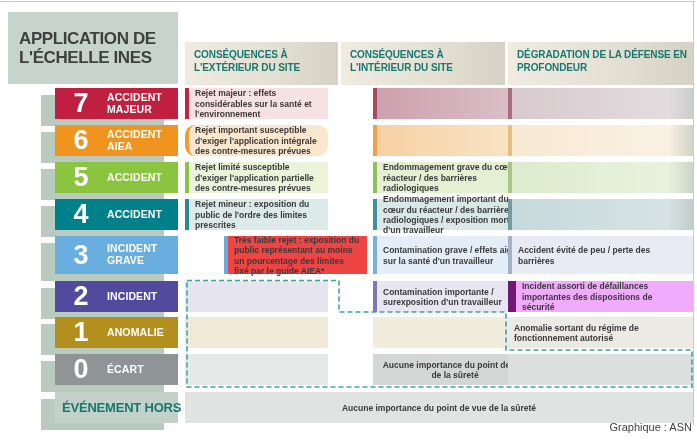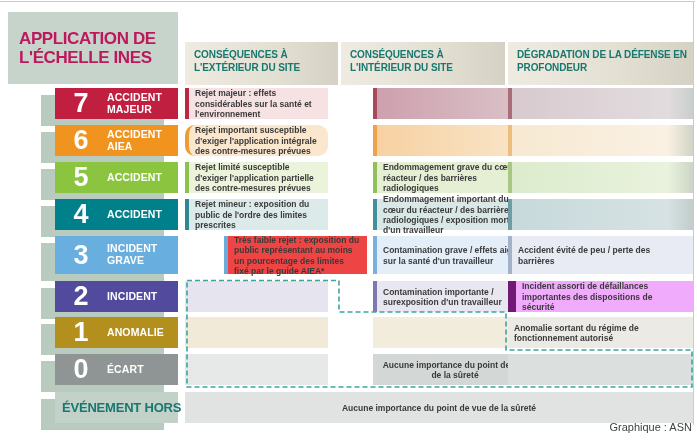--- a/index.html
+++ b/index.html
@@ -7,21 +7,21 @@
     position:relative;width:697px;height:446px;background:#ffffff;
     font-family:"Liberation Sans",sans-serif;overflow:hidden;
   }
   .frame-top{position:absolute;left:0;top:1px;width:695px;height:1px;background:#c7cbca;}
   .frame-right{position:absolute;left:693px;top:1px;width:1px;height:424px;background:#c7cbca;}
 
   
   .title-block{position:absolute;left:8px;top:12px;width:170px;height:72px;background:#c6d4cb;}
   .title-text{
     position:absolute;left:11px;top:17px;width:150px;
-    font-size:17px;font-weight:bold;color:#be185d;line-height:1.12;letter-spacing:-0.4px;
+    font-size:17px;font-weight:bold;color:#404040;line-height:1.12;letter-spacing:-0.4px;
   }
 
   
   .col-head{
     position:absolute;top:42px;height:43px;
     background:linear-gradient(90deg,#efebe1 0%,#e3dfd3 60%,#d5d1c5 100%);
   }
   .col-head .hd{
     padding:6px 4px 0 9px;font-size:10px;font-weight:bold;color:#17786f;
     line-height:1.3;letter-spacing:-0.1px;

